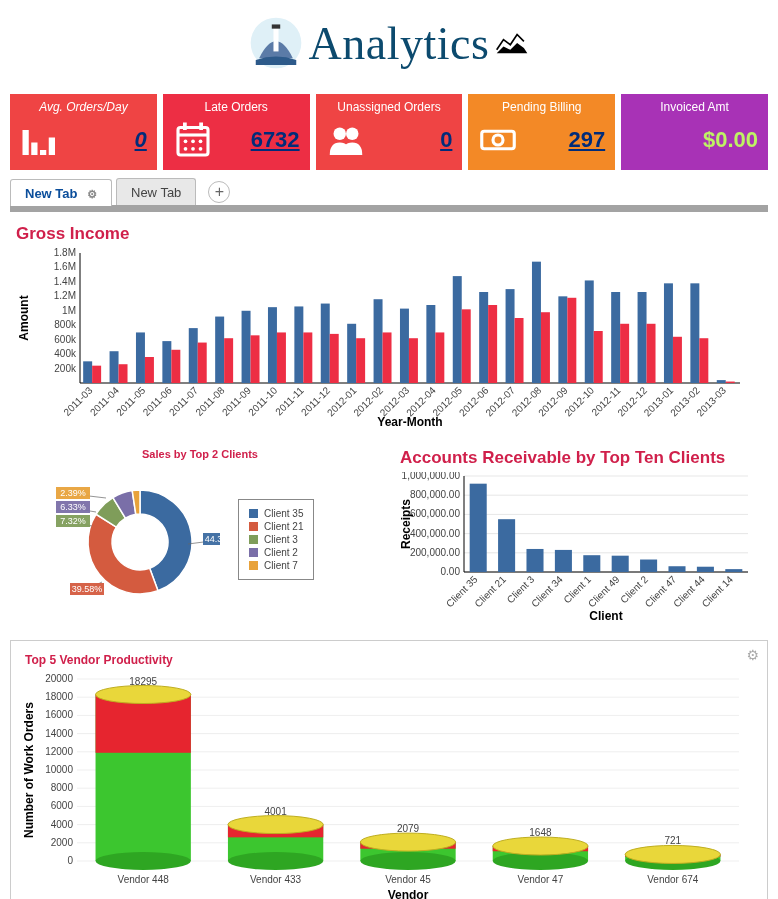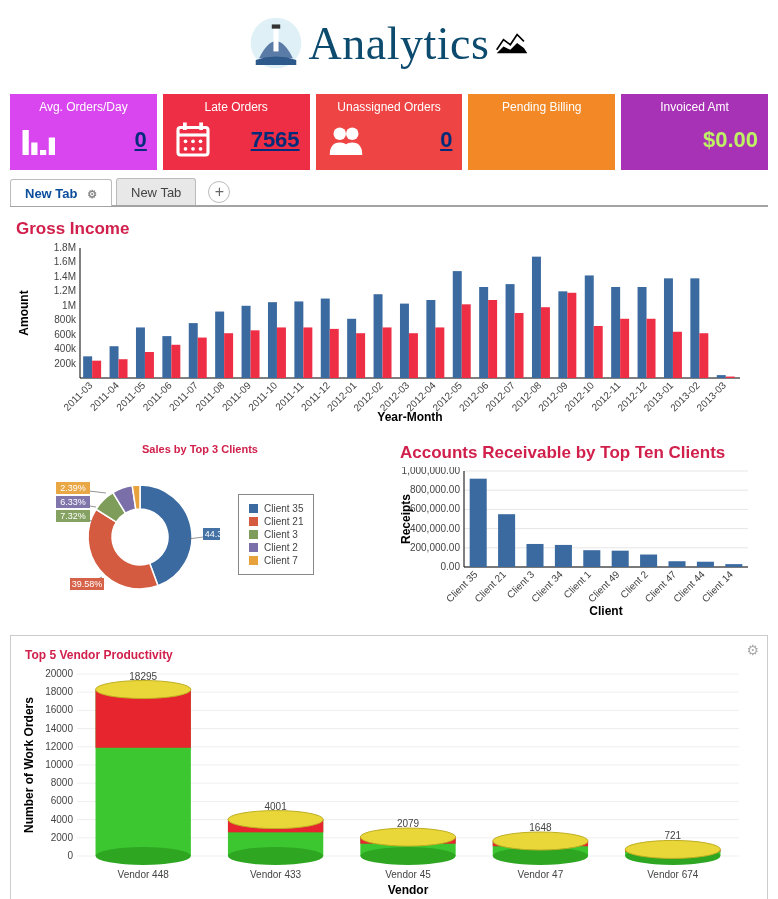--- a/index.html
+++ b/index.html
@@ -8,26 +8,26 @@
   .logo-row .brand { font-family: "Times New Roman", serif; font-size: 46px; color: #0c4a6e; font-weight: 500; letter-spacing: .5px; display:inline-flex; align-items:center; gap:6px;}
   .logo-svg { width:54px; height:54px; }
   .spark-svg { width:34px; height:26px; }
   .kpi-row { display:flex; gap:6px; padding: 0 10px; }
   .kpi { flex:1; color:#fff; padding:6px 10px 8px; position:relative; min-height:76px; display:flex; flex-direction:column; }
   .kpi .title { font-size:12px; text-align:center; font-weight:400; margin-bottom:4px; }
   .kpi .body { flex:1; display:flex; align-items:center; justify-content:space-between; }
   .kpi .val { font-size:22px; font-weight:700; text-decoration:underline; color:#002c7a; }
   .kpi.invoiced .val { color:#bef264; text-decoration:none; }
   .kpi svg { width:40px; height:40px; fill:#fff; }
-  .kpi-blue   { background:#d946ef; }
+  .kpi-blue   { background:#ef4444;font-style:italic; }
   .kpi-red    { background:#ed2e44; }
   .kpi-green  { background:#ef4444; }
   .kpi-orange { background:#f38926; }
   .kpi-purple { background:#a832b6; }
-  .tabs { margin:8px 10px 0; display:flex; align-items:center; gap:4px; border-bottom:2px solid #a3a3a3; }
+  .tabs { margin:8px 10px 0; display:flex; align-items:center; gap:4px; border-bottom:7px solid #a3a3a3; }
   .tab { border:1px solid #bbb; background:#e8e8e8; padding:6px 14px 5px; font-size:13px; color:#444; border-bottom:none; border-radius:3px 3px 0 0; position:relative; cursor:pointer;}
   .tab.active { background:#fff; color:#0b4e9b; font-weight:700; top:1px; }
   .tab .gear { margin-left:6px; color:#888; font-size:11px; }
   .add-tab { font-size:16px; color:#666; width:22px; height:22px; border:1px solid #bbb; border-radius:50%; display:inline-flex; align-items:center; justify-content:center; margin-left:8px; cursor:pointer;}
   .panel { margin: 12px 10px 0; }
   .chart-title { color:#d0204b; font-weight:700; font-size:17px; margin: 6px 0 4px 6px; }
   .axis-label { fill:#000; font-size:12px; font-weight:700; }
   .tick { fill:#444; font-size:10px; }
   .row2 { display:flex; gap:10px; margin-top:10px; }
   .row2 > div { flex:1; }
@@ -80,37 +80,44 @@
           <line x1="4" y1="12" x2="28" y2="12" stroke="#fff" stroke-width="2.5"></line>
           <rect x="8" y="2" width="3" height="6" fill="#fff"></rect>
           <rect x="21" y="2" width="3" height="6" fill="#fff"></rect>
           <circle cx="10" cy="17" r="1.5" fill="#fff"></circle>
           <circle cx="16" cy="17" r="1.5" fill="#fff"></circle>
           <circle cx="22" cy="17" r="1.5" fill="#fff"></circle>
           <circle cx="10" cy="23" r="1.5" fill="#fff"></circle>
           <circle cx="16" cy="23" r="1.5" fill="#fff"></circle>
           <circle cx="22" cy="23" r="1.5" fill="#fff"></circle>
         </svg>
-      <span class="val">7565</span>
+      <span class="val">6732</span>
     </div>
   </div>
   <div class="kpi kpi-green">
     <div class="title">Unassigned Orders</div>
     <div class="body">
       <svg viewBox="0 0 32 32">
           <circle cx="11" cy="11" r="5" fill="#fff"></circle>
           <circle cx="21" cy="11" r="5" fill="#fff"></circle>
           <path d="M3 28 Q3 18 11 18 Q19 18 19 28 Z" fill="#fff"></path>
           <path d="M13 28 Q13 18 21 18 Q29 18 29 28 Z" fill="#fff"></path>
         </svg>
       <span class="val">0</span>
     </div>
   </div>
   <div class="kpi kpi-orange">
     <div class="title">Pending Billing</div>
+    <div class="body">
+      <svg viewBox="0 0 32 32">
+          <rect x="3" y="9" width="26" height="14" rx="2" fill="none" stroke="#fff" stroke-width="2.5"></rect>
+          <circle cx="16" cy="16" r="4" fill="none" stroke="#fff" stroke-width="2.5"></circle>
+        </svg>
+      <span class="val">297</span>
+    </div>
   </div>
   <div class="kpi kpi-purple invoiced">
     <div class="title">Invoiced Amt</div>
     <div class="body" style="justify-content:flex-end;">
       <span class="val">$0.00</span>
     </div>
   </div>
 </div>
 
 <div class="tabs">
@@ -214,21 +221,21 @@
       <rect x="706.7679999999999" y="132.11111111111111" width="8.976" height="2.888888888888889" fill="#3b6aa0"></rect>
       <rect x="715.7439999999999" y="133.55555555555554" width="8.976" height="1.4444444444444444" fill="#ed2e44"></rect>
       <text x="716.8" y="143" text-anchor="end" transform="rotate(-45 716.8 143)" class="tick" font-size="9">2013-03</text>
       <text x="400" y="178" text-anchor="middle" class="axis-label">Year-Month</text>
     </svg>
 </div>
 
 <div class="panel row2">
 
   <div>
-    <div class="chart-title" style="text-align:center;font-size:11px;">Sales by Top 3 Clients</div>
+    <div class="chart-title" style="text-align:center;font-size:11px;">Sales by Top 2 Clients</div>
     <div style="display:flex;align-items:center;gap:18px;">
       <svg id="pie-svg" width="210" height="150">
           <path d="M130 26 A52 52 0 0 1 147.98275952206706 126.79160132616582 L139.6830243580361 104.27240071408929 A28 28 0 0 0 130 50 Z" fill="#3b6aa0" stroke="#fff" stroke-width="1.5"></path>
           <path d="M147.98275952206706 126.79160132616582 A52 52 0 0 1 86.02505927155823 50.24743997520169 L106.32118576160828 63.05631383280091 A28 28 0 0 0 139.6830243580361 104.27240071408929 Z" fill="#d45b3f" stroke="#fff" stroke-width="1.5"></path>
           <path d="M86.02505927155823 50.24743997520169 A52 52 0 0 1 102.91369667340713 33.61157614760574 L115.41506743952692 54.098541002556935 A28 28 0 0 0 106.32118576160828 63.05631383280091 Z" fill="#7f9d5a" stroke="#fff" stroke-width="1.5"></path>
           <path d="M102.91369667340713 33.61157614760574 A52 52 0 0 1 122.22057269257458 26.58521116674227 L125.811077603694 50.31511370516891 A28 28 0 0 0 115.41506743952692 54.098541002556935 Z" fill="#7a6fa8" stroke="#fff" stroke-width="1.5"></path>
           <path d="M122.22057269257458 26.58521116674227 A52 52 0 0 1 130 26 L130 50 A28 28 0 0 0 125.811077603694 50.31511370516891 Z" fill="#e8a23b" stroke="#fff" stroke-width="1.5"></path>
           <line x1="178" y1="80" x2="209" y2="76" stroke="#666" stroke-width="0.7"></line>
           <rect x="193" y="69" width="34" height="12" fill="#3b6aa0" class="donut-label-box"></rect>
           <text x="210" y="78" text-anchor="middle" class="donut-label">44.38%</text>

